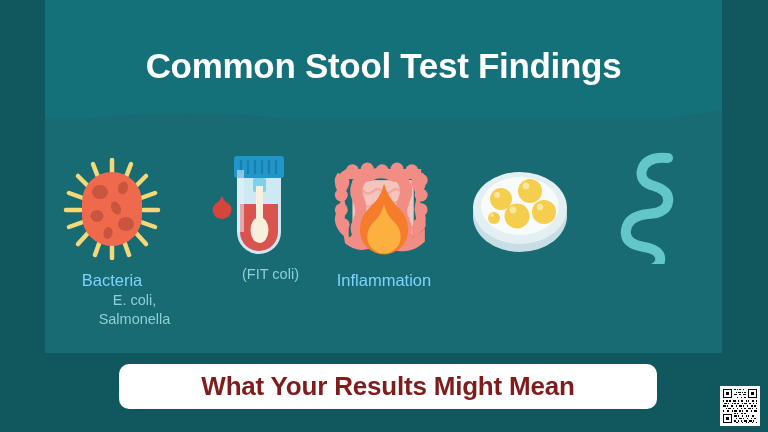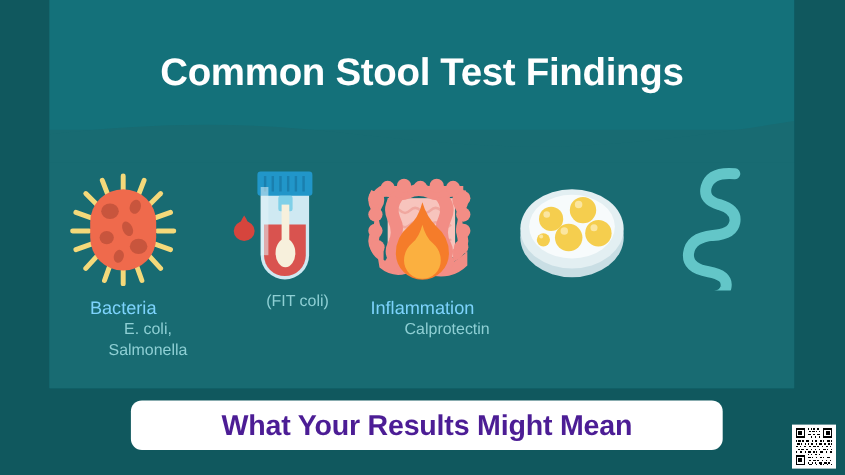--- a/index.html
+++ b/index.html
@@ -110,21 +110,21 @@
     top: 364px;
     width: 538px;
     height: 45px;
     background: #ffffff;
     border-radius: 10px;
     display: flex;
     align-items: center;
     justify-content: center;
   }
   .pill-text {
-    color: #4c1d95;
+    color: #7f1d1d;
     font-size: 26px;
     font-weight: bold;
     letter-spacing: -0.2px;
   }
 
   
   .qr {
     position: absolute;
     right: 8px;
     bottom: 6px;
@@ -250,21 +250,20 @@
             <circle cx="26" cy="86" r="7"></circle>
               <circle cx="44" cy="88" r="7"></circle>
             <circle cx="62" cy="88" r="7"></circle>
               <circle cx="80" cy="84" r="7"></circle>
           </g>
           <path d="M56 26 q-4 16 -14 24 q-12 10 -12 26 a26 26 0 0 0 52 0 q0 -16 -12 -26 q-10 -10 -14 -24 Z" fill="#f57c2a"></path>
           <path d="M56 48 q-3 12 -10 18 q-8 7 -8 17 a18 18 0 0 0 36 0 q0 -10 -8 -17 q-7 -6 -10 -18 Z" fill="#fbb040"></path>
         </svg>
       </div>
       <div class="label">Inflammation</div>
-      <div class="sublabel">Calprotectin</div>
     </div>
 
     <div class="item">
       <div class="icon-box">
         <svg width="104" height="100" viewBox="0 0 104 100">
           <ellipse cx="52" cy="58" rx="47" ry="36" fill="#c9dee4"></ellipse>
           <ellipse cx="52" cy="50" rx="47" ry="36" fill="#e3eff2"></ellipse>
           <ellipse cx="52" cy="48" rx="39" ry="29" fill="#f7fbfc"></ellipse>
           <circle cx="62" cy="33" r="12" fill="#f5ce4e"></circle>
           <circle cx="58" cy="28" r="3.4" fill="#fbe6a0"></circle>

